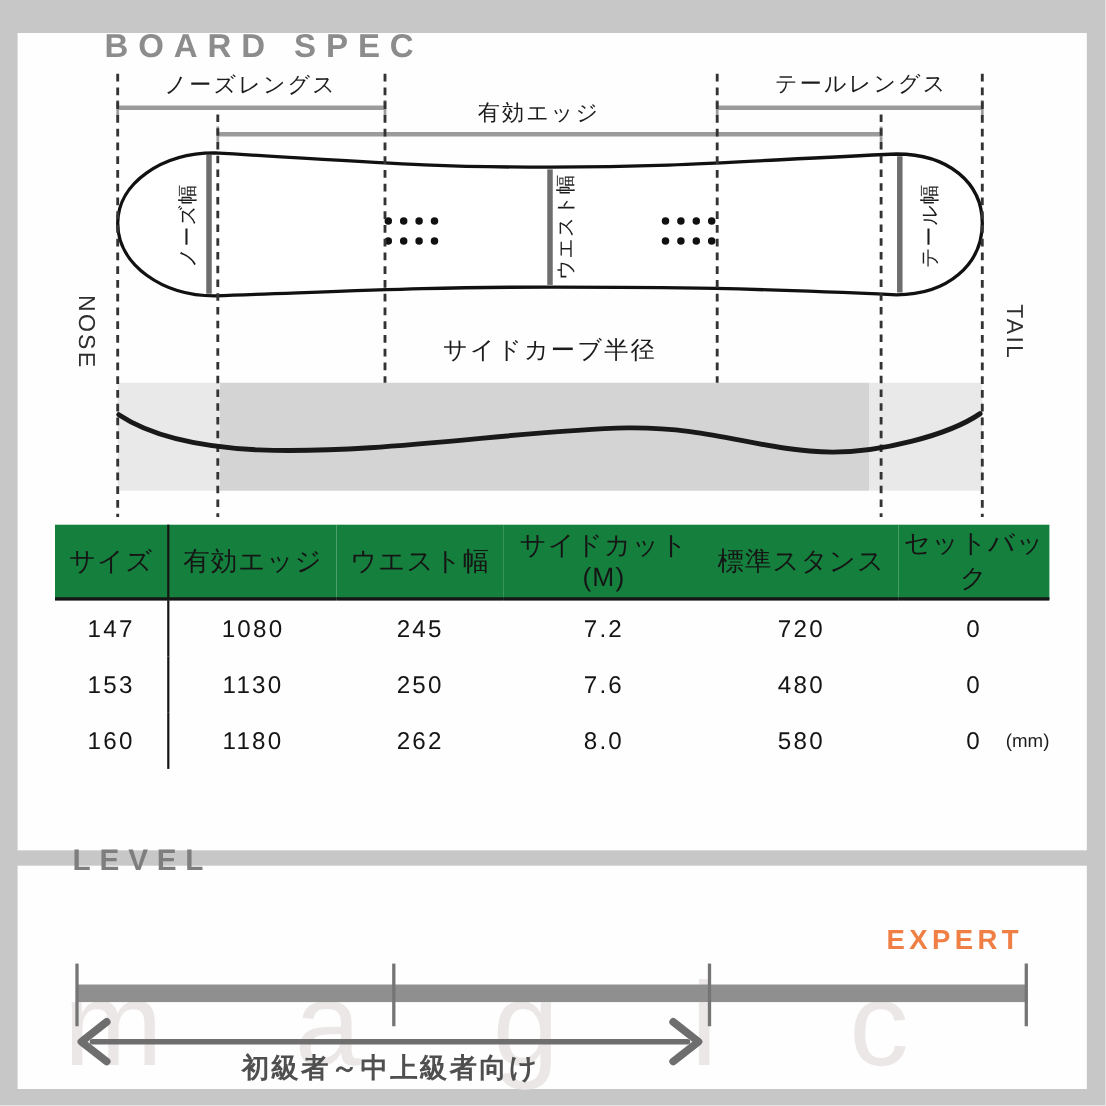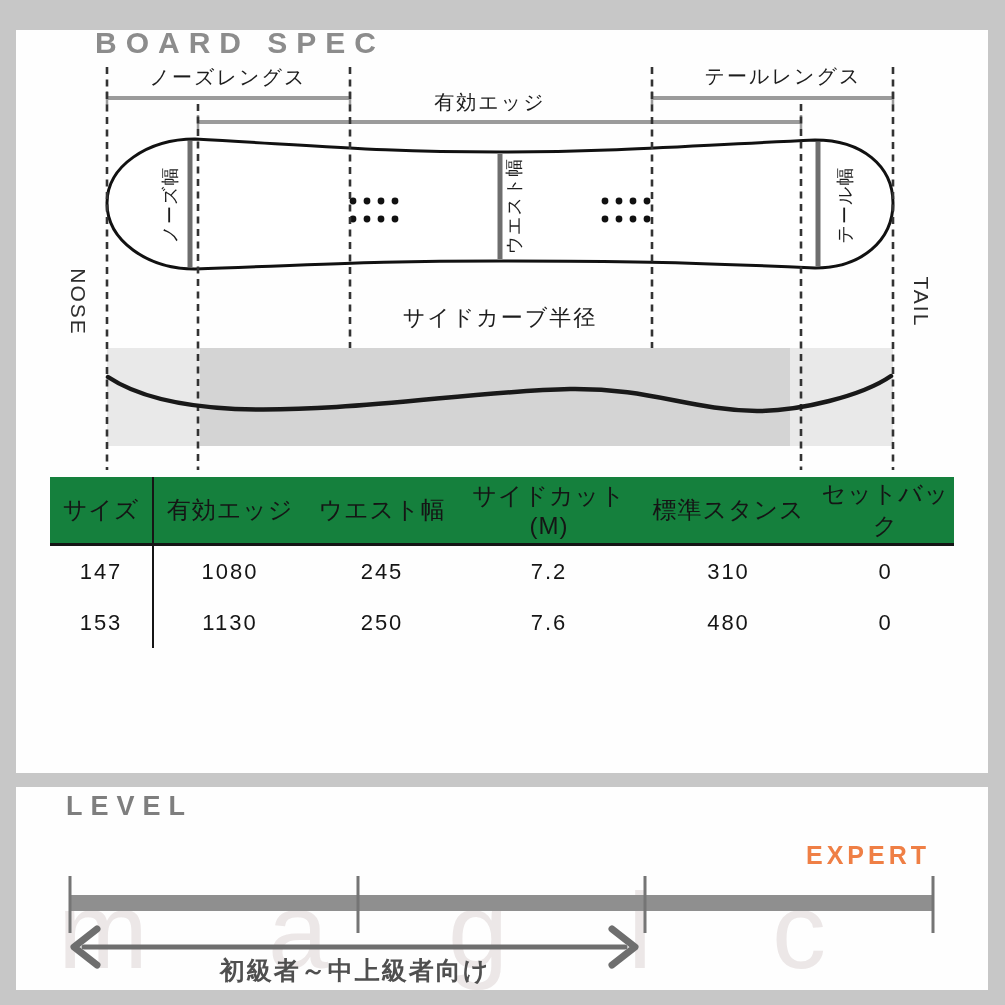--- a/index.html
+++ b/index.html
@@ -17,21 +17,21 @@
   .nose-tail{font-size:21px;color:#2e2e2e;letter-spacing:2px;}
   .spec-table{position:absolute;left:50px;top:477px;width:890px;border-collapse:collapse;table-layout:fixed;}
   .spec-table th{height:40px;background:#15803d;font-size:24px;font-weight:500;color:#151515;letter-spacing:1px;}
   .spec-table thead tr{border-bottom:3px solid #151515;}
   .spec-table td{height:49px;text-align:center;font-size:22px;color:#151515;letter-spacing:2px;}
   .spec-table .col-divider{border-right:2px solid #151515;}
   .spec-table tr.stripe{background:#ececec;}
   .c1{width:100px;} .c2{width:150px;} .c3{width:150px;} .c4{width:180px;} .c5{width:175px;} .c6{width:135px;}
   .cell-rel{position:relative;}
   .mm-note{position:absolute;right:0px;top:50%;transform:translateY(-50%);font-size:17px;letter-spacing:0;color:#1c1c1c;}
-  .level-title{position:absolute;left:66px;top:791px;font-size:27px;font-weight:bold;color:#7e7e7e;letter-spacing:8px;}
+  .level-title{position:absolute;left:66px;top:767px;font-size:27px;font-weight:bold;color:#7e7e7e;letter-spacing:8px;}
   .beginner{position:absolute;left:64px;top:841px;font-size:25px;font-weight:bold;color:#7ddc82;letter-spacing:4px;}
   .expert{position:absolute;left:730px;top:841px;width:200px;text-align:right;font-size:25px;font-weight:bold;color:#ef7f45;letter-spacing:4px;}
   .range-label{position:absolute;left:155px;top:954px;width:400px;text-align:center;font-size:25px;font-weight:bold;color:#4f4f4f;letter-spacing:2px;}
   .watermark{position:absolute;left:58px;top:868px;width:920px;font-size:108px;color:#ece7e7;letter-spacing:34px;word-spacing:22px;white-space:nowrap;}
 </style>
 </head>
 <body>
 
 <div class="page">
 
@@ -134,30 +134,38 @@
         <th class="c5">標準スタンス</th>
         <th class="c6">セットバック</th>
       </tr>
     </thead>
     <tbody>
       <tr>
         <td class="col-divider">147</td>
         <td>1080</td>
         <td>245</td>
         <td>7.2</td>
-        <td>310</td>
+        <td>720</td>
         <td>0</td>
       </tr>
       <tr>
         <td class="col-divider">153</td>
         <td>1130</td>
         <td>250</td>
         <td>7.6</td>
         <td>480</td>
         <td>0</td>
+      </tr>
+      <tr>
+        <td class="col-divider">160</td>
+        <td>1180</td>
+        <td>262</td>
+        <td>8.0</td>
+        <td>580</td>
+        <td class="cell-rel"><span>0</span><span class="mm-note">(mm)</span></td>
       </tr>
     </tbody>
   </table>
 
   <div class="level-title">LEVEL</div>
   <div class="expert">EXPERT</div>
   <div class="range-label">初級者～中上級者向け</div>
 
 </div>
 

